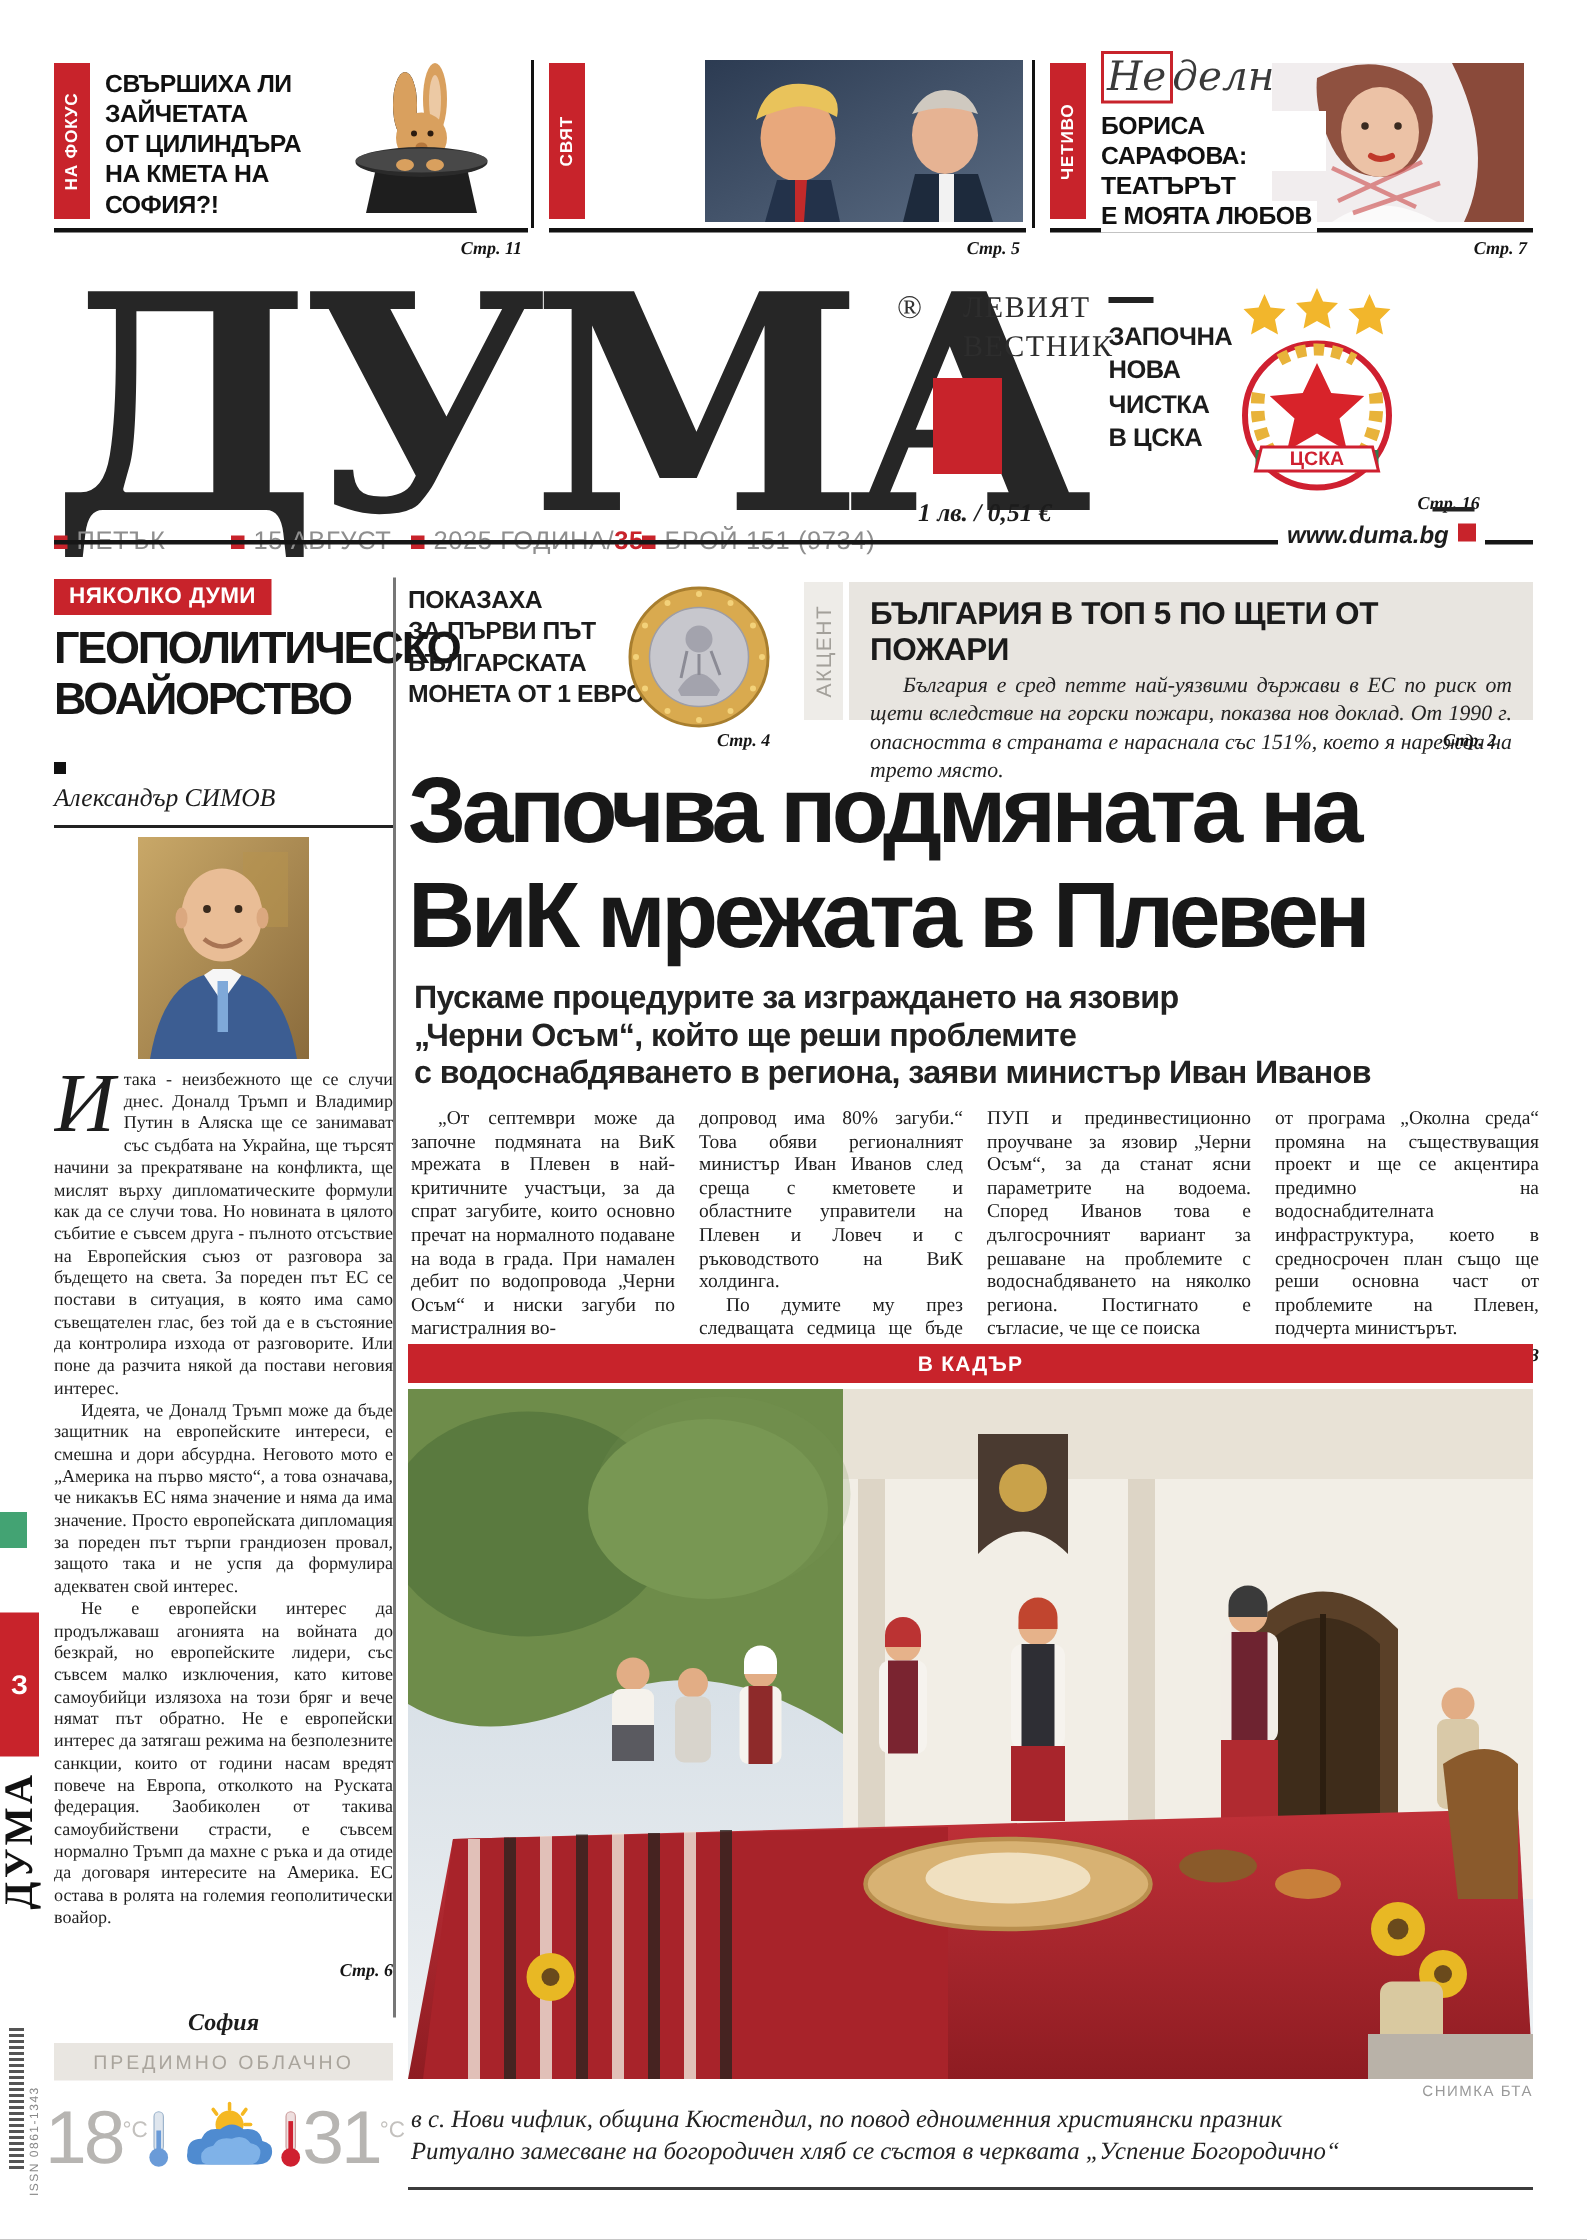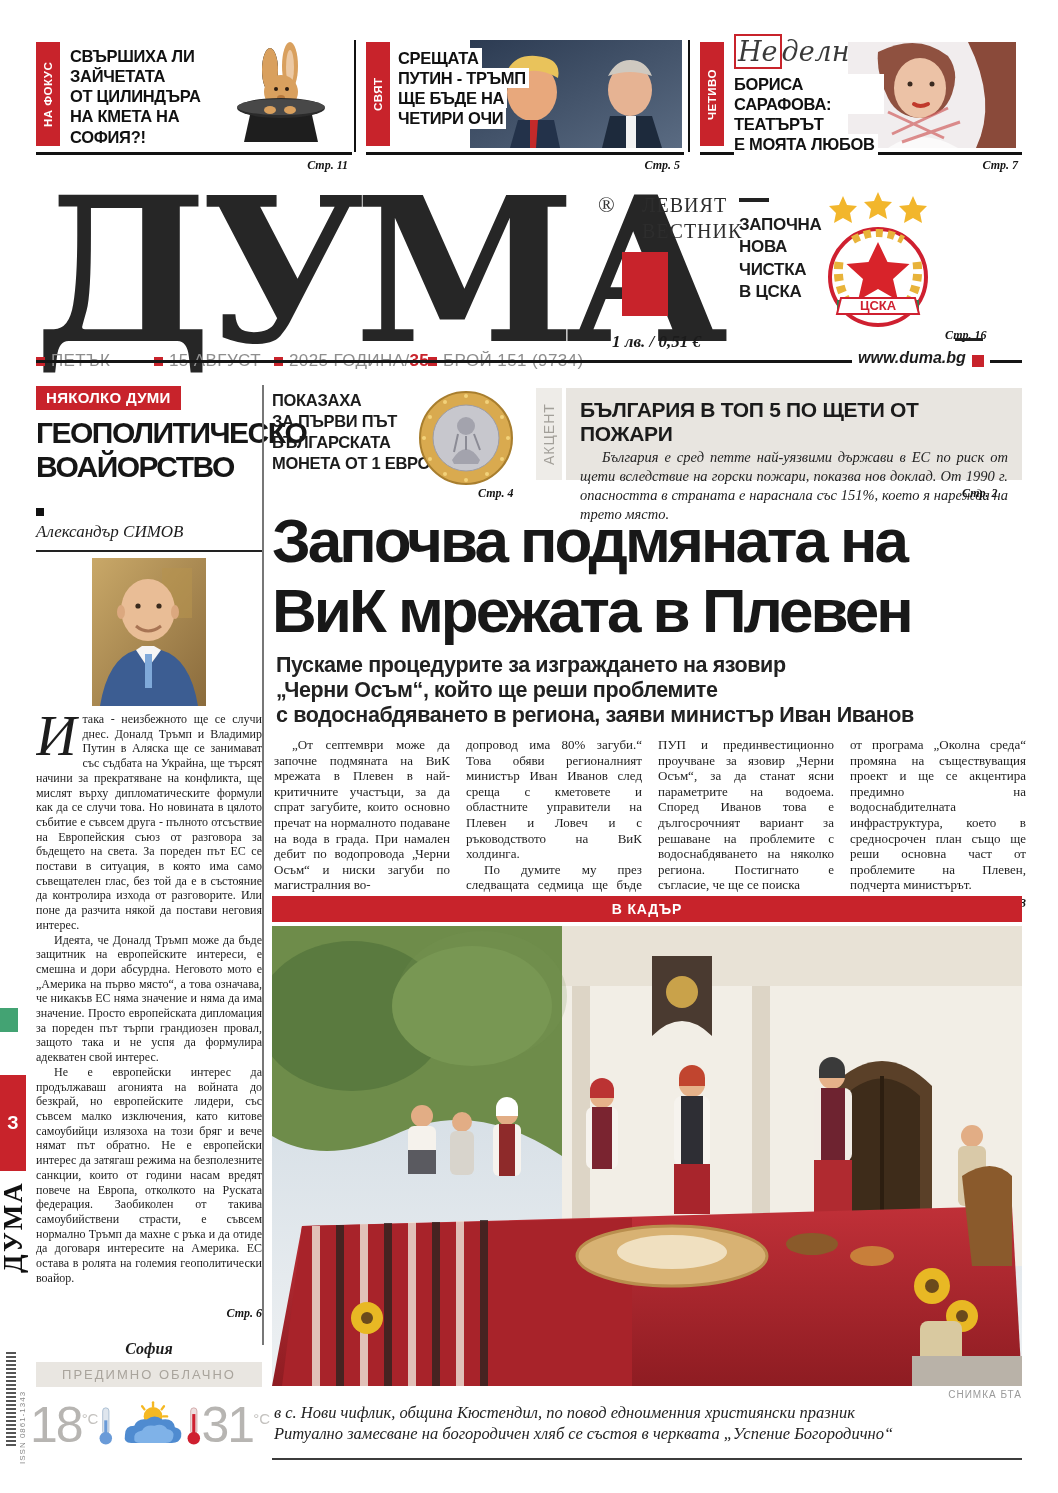--- a/index.html
+++ b/index.html
@@ -37,21 +37,21 @@
   .cska .dash2{position:absolute;left:218px;top:146px;width:28px;height:3px;background:#222;}
   .dateline{position:absolute;left:36px;top:351px;width:575px;height:16px;
             font-size:17px;color:#8e8e8e;letter-spacing:.4px;}
   .dseg{position:absolute;top:0;display:flex;align-items:center;gap:6px;white-space:nowrap;}
   .sq{display:inline-block;width:9px;height:9px;background:var(--red);}
   .dhl{color:var(--red);font-weight:bold;}
   .price{position:absolute;left:612px;top:332px;font-family:"Liberation Serif",serif;
          font-style:italic;font-weight:bold;font-size:17px;}
   .mainrule{position:absolute;left:36px;top:360px;width:986px;height:3px;background:#161616;}
   .website{position:absolute;left:852px;top:349px;background:#fff;padding:0 6px;
-           font-style:italic;font-weight:bold;font-size:16px;display:flex;align-items:flex-end;gap:6px;}
+           font-style:italic;font-weight:bold;font-size:16px;display:flex;align-items:flex-start;gap:6px;}
   .website .sq2{width:12px;height:12px;background:var(--red);display:inline-block;}
   
   .kicker{position:absolute;left:36px;top:386px;background:var(--red);color:#fff;
           font-weight:bold;font-size:15px;padding:3px 10px 4px;letter-spacing:.3px;}
   .optitle{position:absolute;left:36px;top:416px;font-weight:bold;font-size:30px;
            line-height:34px;letter-spacing:-1.5px;color:#161616;}
   .vline{position:absolute;left:262px;top:385px;width:1.5px;height:960px;background:#777;}
   .euro{position:absolute;left:272px;top:388px;width:290px;height:115px;}
   .euro .lines{position:absolute;left:0;top:2px;font-weight:bold;font-size:16.5px;
                line-height:1.28;letter-spacing:-.3px;}
@@ -167,26 +167,20 @@
         </defs>
       <ellipse cx="62" cy="52" rx="25" ry="29" fill="#e8a87c"></ellipse>
       <path d="M34 40 Q40 14 66 16 Q92 18 88 38 Q70 28 56 32 Q40 36 34 40 Z" fill="#e9c35b"></path>
       <path d="M48 80 L84 80 L90 108 L40 108 Z" fill="#23324a"></path>
       <path d="M60 80 L68 80 L66 108 L60 108 Z" fill="#c32a2a"></path>
       <ellipse cx="160" cy="50" rx="22" ry="26" fill="#e6b393"></ellipse>
       <path d="M138 36 Q146 20 160 20 Q176 20 182 36 Q160 28 138 36 Z" fill="#cfc9c0"></path>
       <path d="M140 76 L182 76 L192 108 L132 108 Z" fill="#1d2a3c"></path>
       <rect x="156" y="76" width="10" height="32" fill="#f2f2f2"></rect>
     </svg>
-    <div class="thl" style="left:32px;top:8px;width:150px;z-index:2;">
-      <div>СРЕЩАТА</div>
-      <div>ПУТИН - ТРЪМП</div>
-      <div>ЩЕ БЪДЕ НА</div>
-      <div>ЧЕТИРИ ОЧИ</div>
-    </div>
     <div class="trule"></div>
     <div class="tpage pageref">Стр. 5</div>
   </div>
   <div class="vsep" style="left:688px;"></div>
 
   <div class="teaser" style="left:700px;width:322px;">
     <div class="vtag">ЧЕТИВО</div>
     <div class="abs" style="left:34px;top:-4px;font-family:'DejaVu Serif',serif;font-style:italic;font-size:27px;color:#3a3a3a;">
       <span style="border:2px solid var(--red);padding:0 2px;">Не</span><span>делник</span>
     </div>

